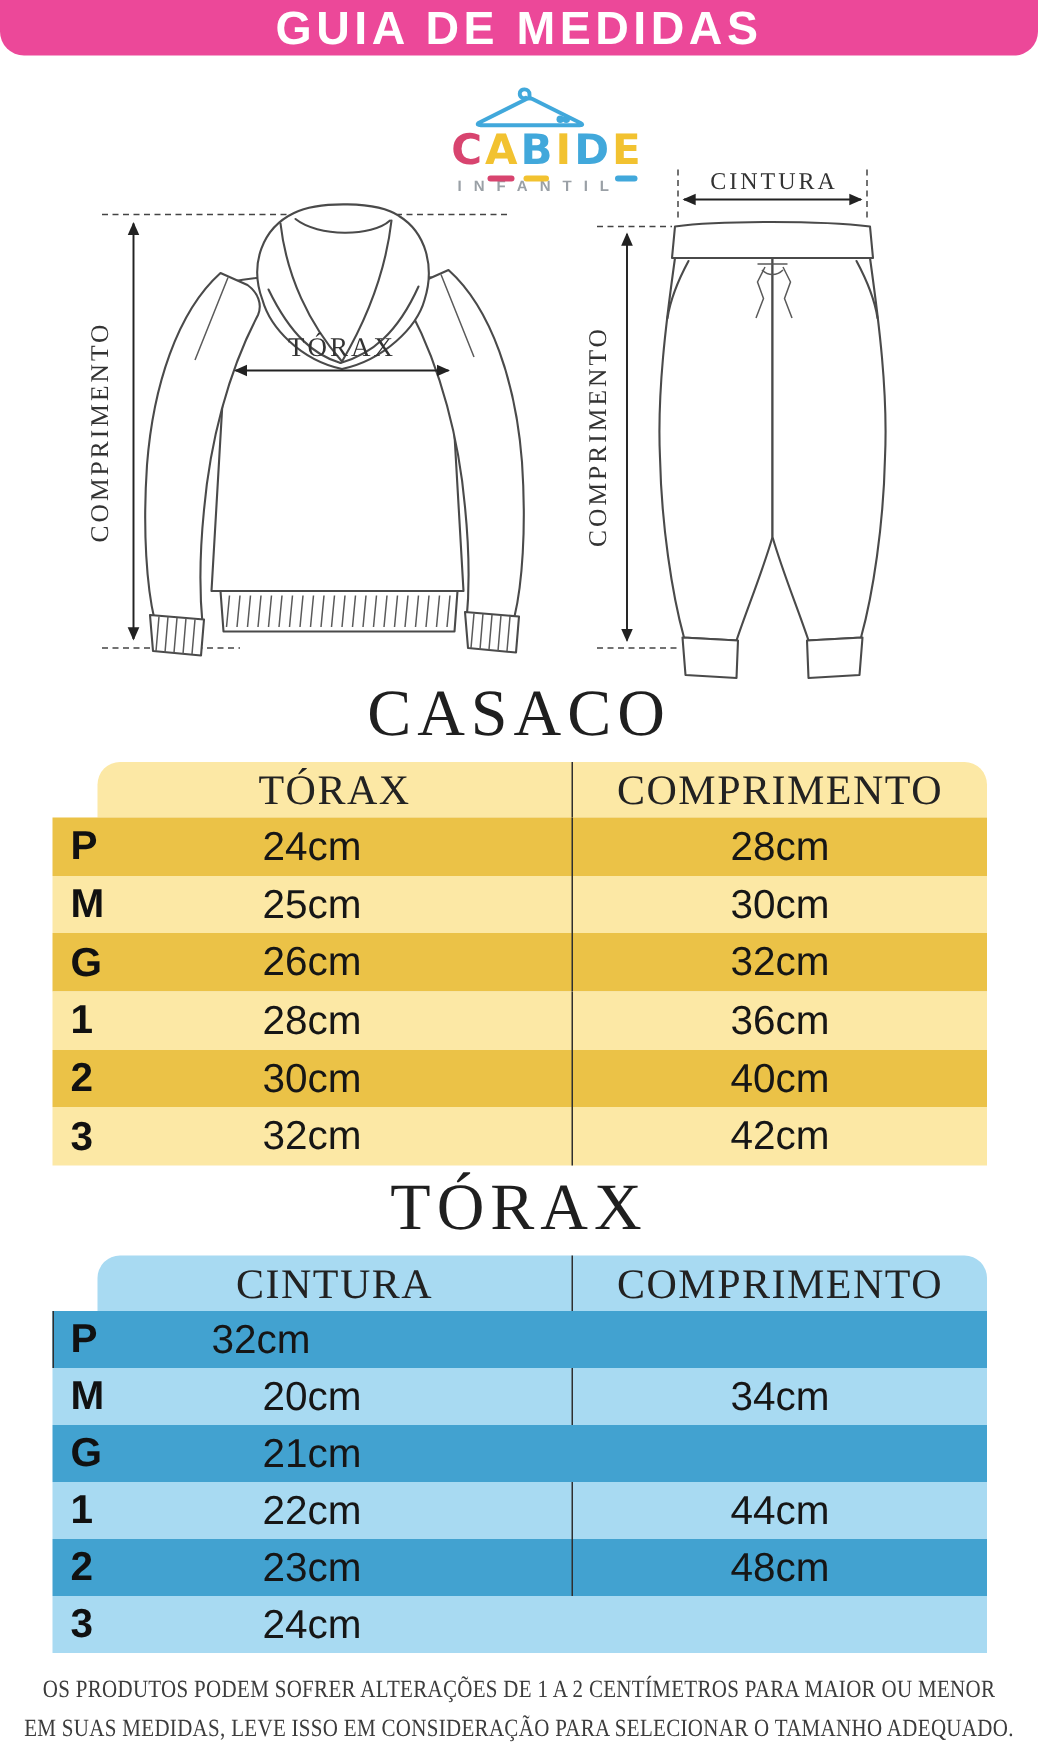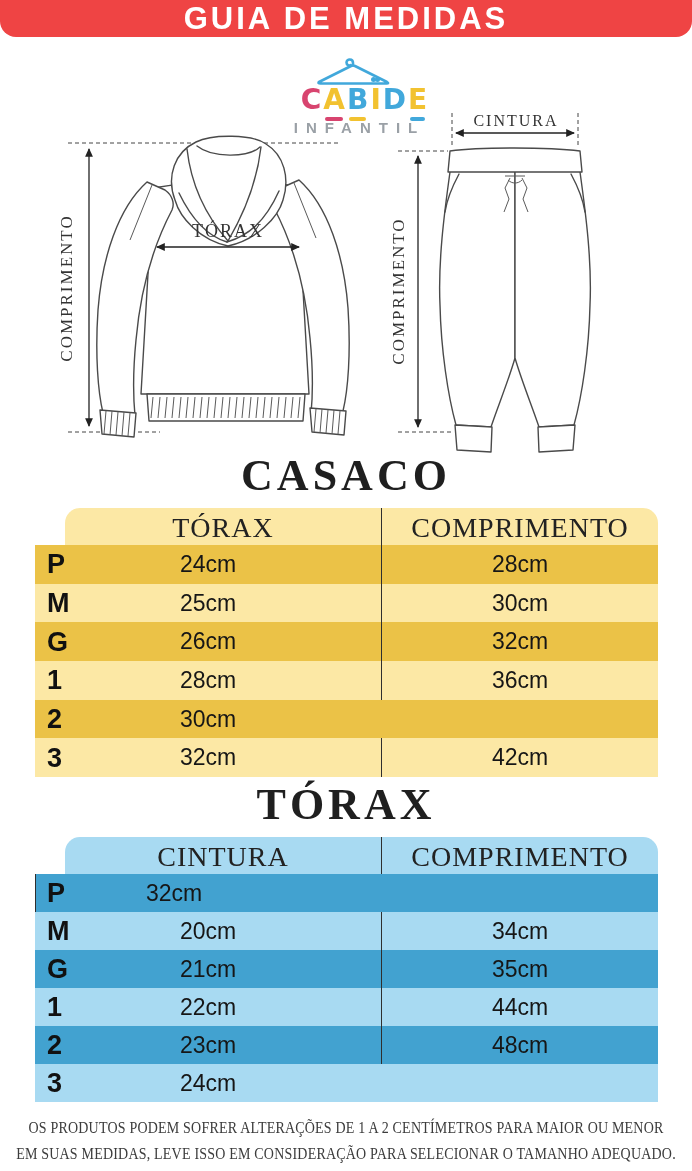--- a/index.html
+++ b/index.html
@@ -15,65 +15,65 @@
   .logo{position:absolute;top:56px;left:0;width:692px;text-align:center;}
   .hanger{display:block;margin:0 auto;transform:translateX(7px);}
   .brand{margin-top:-3px;line-height:34px;font-family:"DejaVu Sans",sans-serif;font-weight:bold;font-size:28px;padding-left:36px;}
   .brand-letter{position:relative;display:inline-block;padding:0 1px;}
   .brand-letter.has-underline::after{content:"";position:absolute;left:3px;right:3px;bottom:-4px;height:4px;
         border-radius:2px;background:var(--u,#333);}
   .brand-letter.has-dots::before{content:"";position:absolute;top:-6px;left:2px;width:5px;height:5px;
         border-radius:50%;background:var(--d,#333);}
   .brand-letter.has-dots .dot2{position:absolute;top:-6px;right:2px;width:5px;height:5px;
         border-radius:50%;background:var(--d,#333);}
-  .brand-sub{margin-top:2px;font-size:15px;letter-spacing:8px;color:#9aa0a6;font-weight:bold;text-indent:8px;padding-left:19px;}
+  .brand-sub{margin-top:2px;font-size:10px;letter-spacing:8px;color:#9aa0a6;font-weight:bold;text-indent:8px;padding-left:19px;}
 
   
   .diagrams{position:absolute;top:0;left:0;pointer-events:none;}
   .sketch{stroke:#4a4a4a;stroke-width:1.4;fill:none;stroke-linecap:round;stroke-linejoin:round;}
   .sketch-fill{stroke:#4a4a4a;stroke-width:1.4;fill:#fff;stroke-linejoin:round;}
   .thin{stroke:#5a5a5a;stroke-width:1;fill:none;}
   .dim{stroke:#222;stroke-width:1.3;fill:none;}
   .dash{stroke:#444;stroke-width:1;stroke-dasharray:4 3;fill:none;}
   .dimlabel{font-family:"Liberation Serif",serif;fill:#333;letter-spacing:2px;}
 
   
   .sec-title{position:absolute;left:0;width:692px;text-align:center;margin:0;
-             font-family:"Liberation Serif",serif;font-weight:700;font-size:44px;
+             font-family:"Liberation Serif",serif;font-weight:400;font-size:44px;
              letter-spacing:4px;color:#1f1f1f;line-height:48px;}
 
   
   .size-table{position:absolute;left:35px;width:623px;}
   .thead{margin-left:30px;width:593px;height:37px;display:flex;border-radius:15px 15px 0 0;
          background:var(--row-light);}
   .hcell{font-family:"Liberation Serif",serif;font-size:28px;letter-spacing:1px;color:#222;
          text-align:center;line-height:39px;}
   .hc1{width:316px;}
   .hc2{width:277px;border-left:1px solid #2f2f2f;box-sizing:border-box;}
   .trow{position:relative;display:flex;height:38.7px;}
   .blue .trow{height:38px;}
   .r-dark{background:var(--row-dark);}
   .r-light{background:var(--row-light);}
   .size-lab{position:absolute;left:12px;top:50%;transform:translateY(-50%);
             font-weight:bold;font-size:27px;color:#111;}
-  .vcell{font-size:23px;color:#161616;text-align:center;display:flex;align-items:center;justify-content:center;}
+  .vcell{font-size:27px;color:#161616;text-align:center;display:flex;align-items:center;justify-content:center;}
   .v1{width:346px;}
   .v2{width:277px;border-left:1px solid #2f2f2f;box-sizing:border-box;}
 
   
   .footer{position:absolute;top:1115px;left:0;width:692px;text-align:center;
           font-family:"Liberation Serif",serif;font-size:14px;color:#3c3c3c;
           letter-spacing:0.2px;line-height:22px;transform:scale(1,1.18);transform-origin:center top;}
 </style>
 </head>
 <body>
 
 <div id="page">
 
-  <div class="banner" style="background: #ef4444;">
+  <div class="banner" style="background: #ec4899;">
     <h1>GUIA DE MEDIDAS</h1>
   </div>
 
   <div class="logo">
     <svg class="hanger" width="78" height="30" viewBox="0 0 78 30">
       <g stroke="#41a8db" stroke-width="2.6" fill="none" stroke-linecap="round" stroke-linejoin="round">
         <path d="M5,26 L37,10 Q39,9 41,10 L73,26 Q75.5,27.5 72.5,27.5 L6.5,27.5 Q3.5,27.5 5,26 Z"></path>
         <path d="M39,9.5 L39,7 C39,2.5 32.5,2.5 32.5,6.5 C32.5,9 35,10 36.5,9.2"></path>
       </g>
     </svg>
@@ -171,20 +171,21 @@
         <div class="vcell v2">32cm</div>
       </div>
       <div class="trow r-light">
         <span class="size-lab">1</span>
         <div class="vcell v1">28cm</div>
         <div class="vcell v2">36cm</div>
       </div>
       <div class="trow r-dark">
         <span class="size-lab">2</span>
         <div class="vcell v1">30cm</div>
+        <div class="vcell v2">40cm</div>
       </div>
       <div class="trow r-light">
         <span class="size-lab">3</span>
         <div class="vcell v1">32cm</div>
         <div class="vcell v2">42cm</div>
       </div>
     </div>
   </section>
 
   <section style="--row-dark: #42a2d0; --row-light: #a8daf2;">
@@ -199,21 +200,20 @@
         <div class="vcell v2">32cm</div>
       </div>
       <div class="trow r-light">
         <span class="size-lab">M</span>
         <div class="vcell v1">20cm</div>
         <div class="vcell v2">34cm</div>
       </div>
       <div class="trow r-dark">
         <span class="size-lab">G</span>
         <div class="vcell v1">21cm</div>
-        <div class="vcell v2">35cm</div>
       </div>
       <div class="trow r-light">
         <span class="size-lab">1</span>
         <div class="vcell v1">22cm</div>
         <div class="vcell v2">44cm</div>
       </div>
       <div class="trow r-dark">
         <span class="size-lab">2</span>
         <div class="vcell v1">23cm</div>
         <div class="vcell v2">48cm</div>

